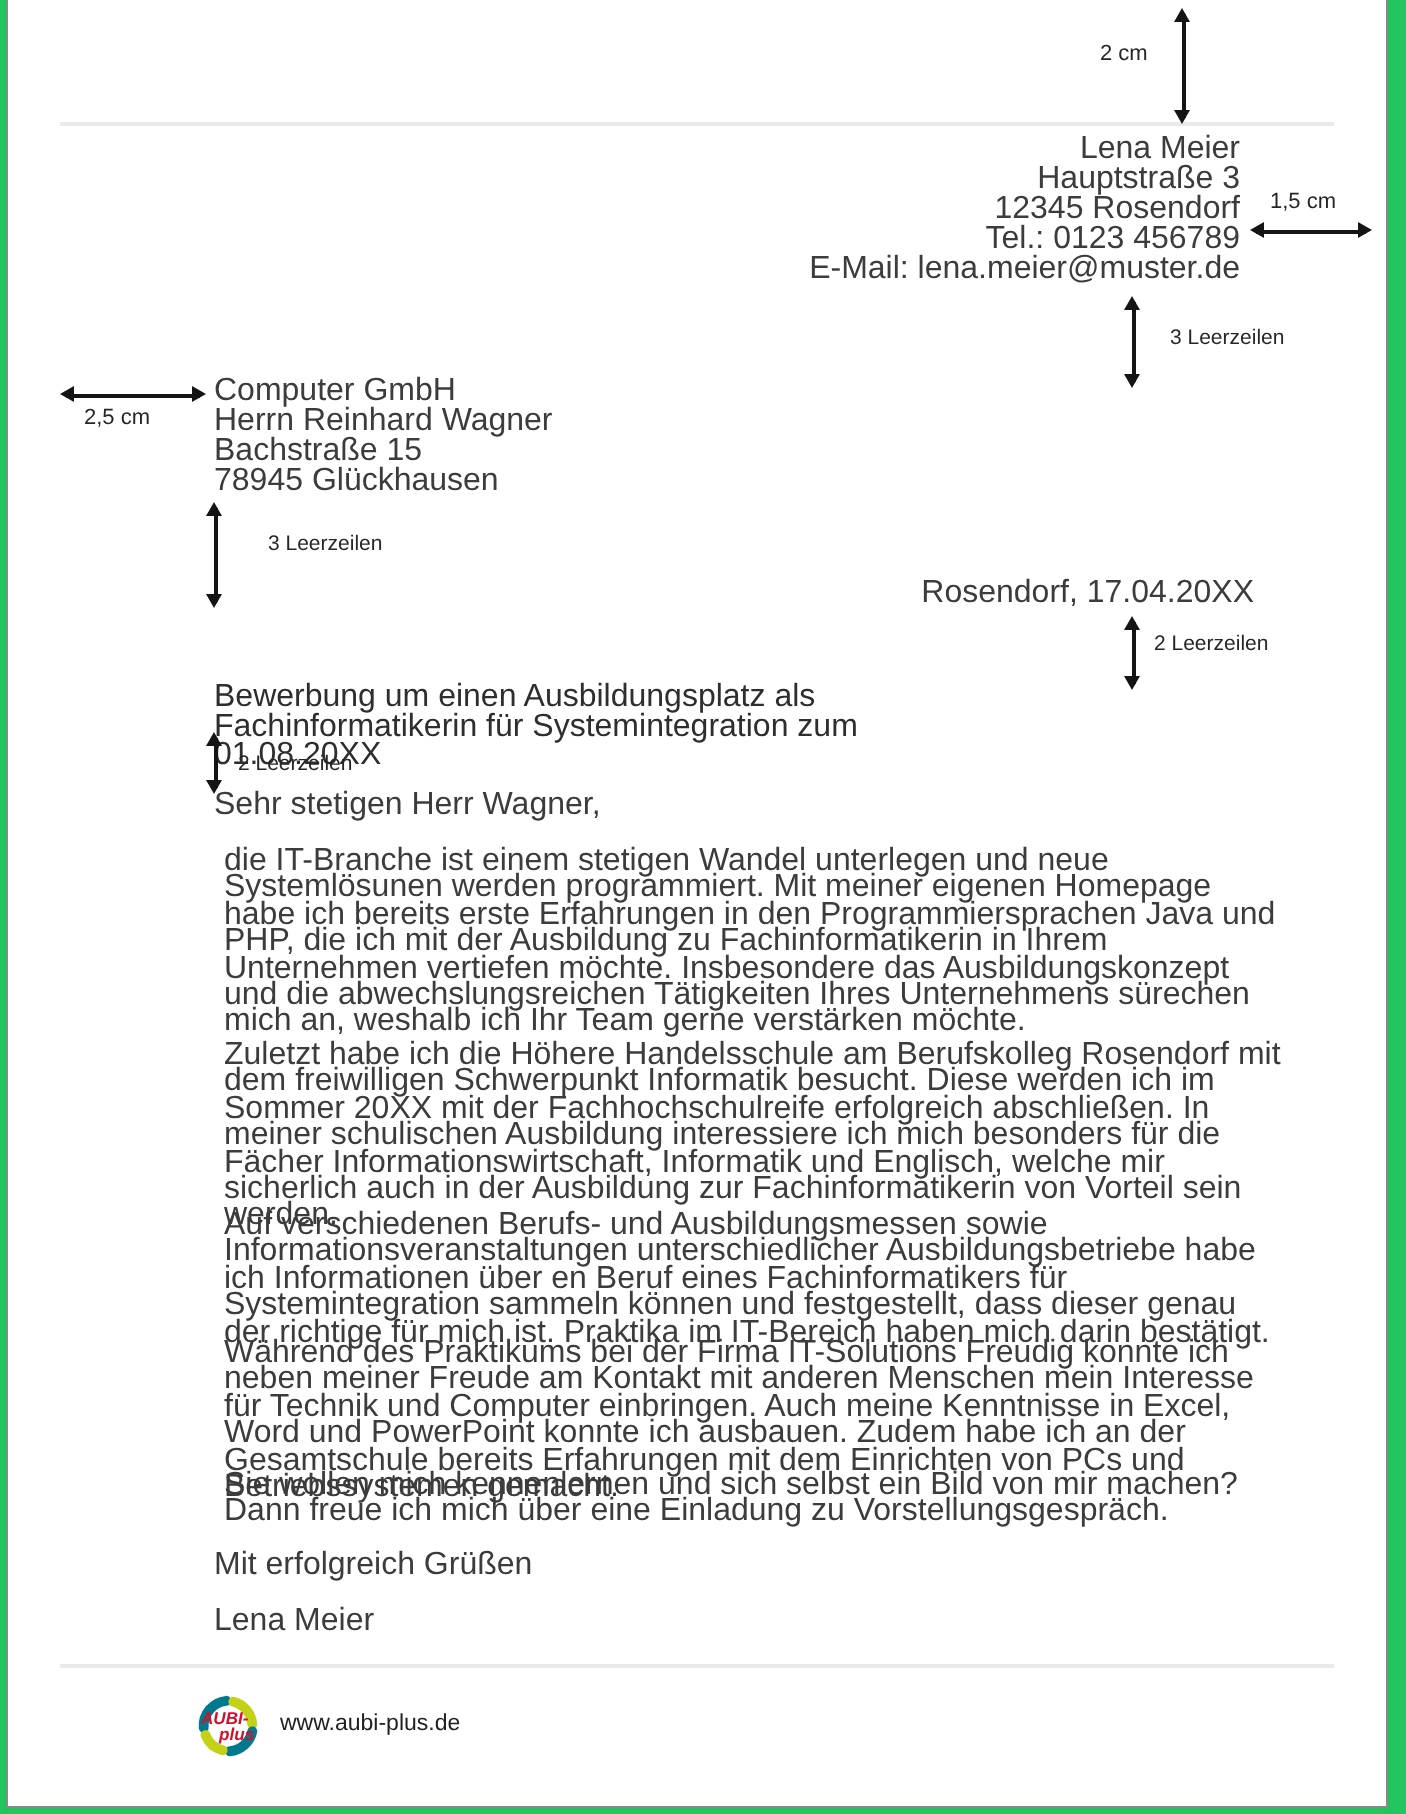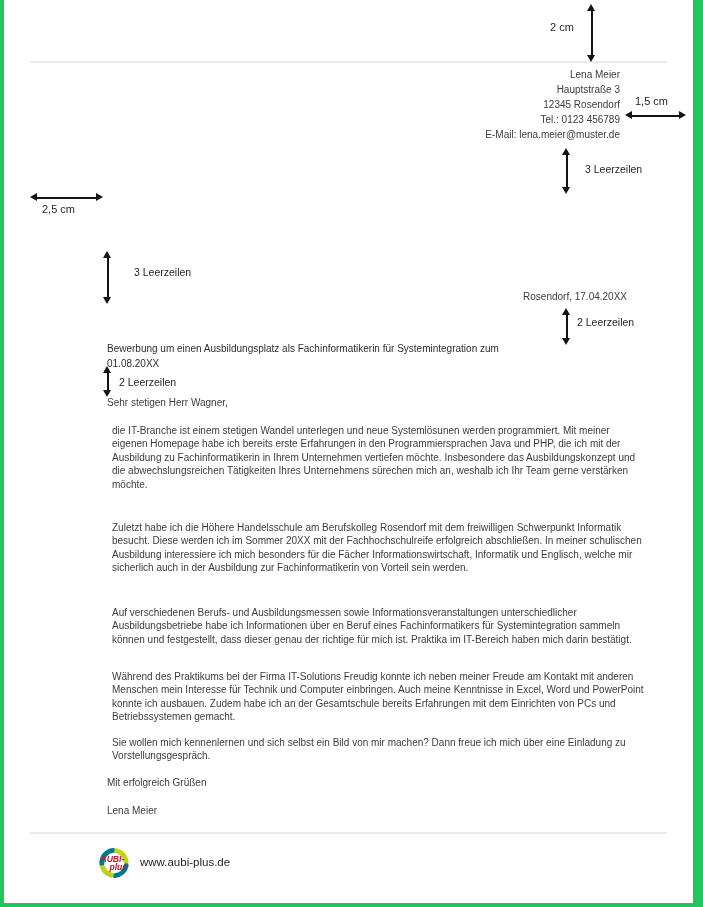--- a/index.html
+++ b/index.html
@@ -30,21 +30,21 @@
   .harrow .shaft { position:absolute; top:50%; left:3px; right:3px; height:2px; margin-top:-1px; background:#141414; }
   .harrow::before, .harrow::after { content:""; position:absolute; top:50%; margin-top:-4.5px;
     border-top:4.5px solid transparent; border-bottom:4.5px solid transparent; }
   .harrow::before { left:0; border-right:7px solid #141414; }
   .harrow::after  { right:0; border-left:7px solid #141414; }
 
   .measure-label { position:absolute; font-size:11px; color:#262626; white-space:nowrap; }
   .lz-label      { position:absolute; font-size:10.5px; color:#262626; white-space:nowrap; }
 
   
-  .txt { position:absolute; font-size:10px; line-height:13.4px; color:#3c3c3c; }
+  .txt { position:absolute; font-size:16px; line-height:13.4px; color:#3c3c3c; }
   .block { line-height:15px; }
   #sender-block { right:83px; top:67px; text-align:right; }
   #recipient-block { left:107px; top:188px; }
   #date-line { right:76px; top:290px; }
   #subject { left:107px; top:342px; width:402px; font-weight:normal; line-height:14.6px; color:#2e2e2e; }
   #salutation { left:107px; top:396px; }
   .para { left:112px; width:532px; }
 
   
   #footer-logo { position:absolute; left:96px; top:843px; }
@@ -74,20 +74,26 @@
   <div class="measure-label" style="left:635px; top:95px;">1,5 cm</div>
   <div class="harrow" style="left:625px; top:111px; width:61px;">
     <div class="shaft"></div>
   </div>
 
   <div class="varrow" style="left:562px; top:148px; height:46px;">
     <div class="shaft"></div>
   </div>
   <div class="lz-label" style="left:585px; top:163px;">3 Leerzeilen</div>
 
+  <div class="txt block" id="recipient-block">
+    <div>Computer GmbH</div>
+    <div>Herrn Reinhard Wagner</div>
+    <div>Bachstraße 15</div>
+    <div>78945 Glückhausen</div>
+  </div>
 
   <div class="harrow" style="left:30px; top:193px; width:73px;">
     <div class="shaft"></div>
   </div>
   <div class="measure-label" style="left:42px; top:203px;">2,5 cm</div>
 
   <div class="varrow" style="left:103px; top:251px; height:53px;">
     <div class="shaft"></div>
   </div>
   <div class="lz-label" style="left:134px; top:266px;">3 Leerzeilen</div>

